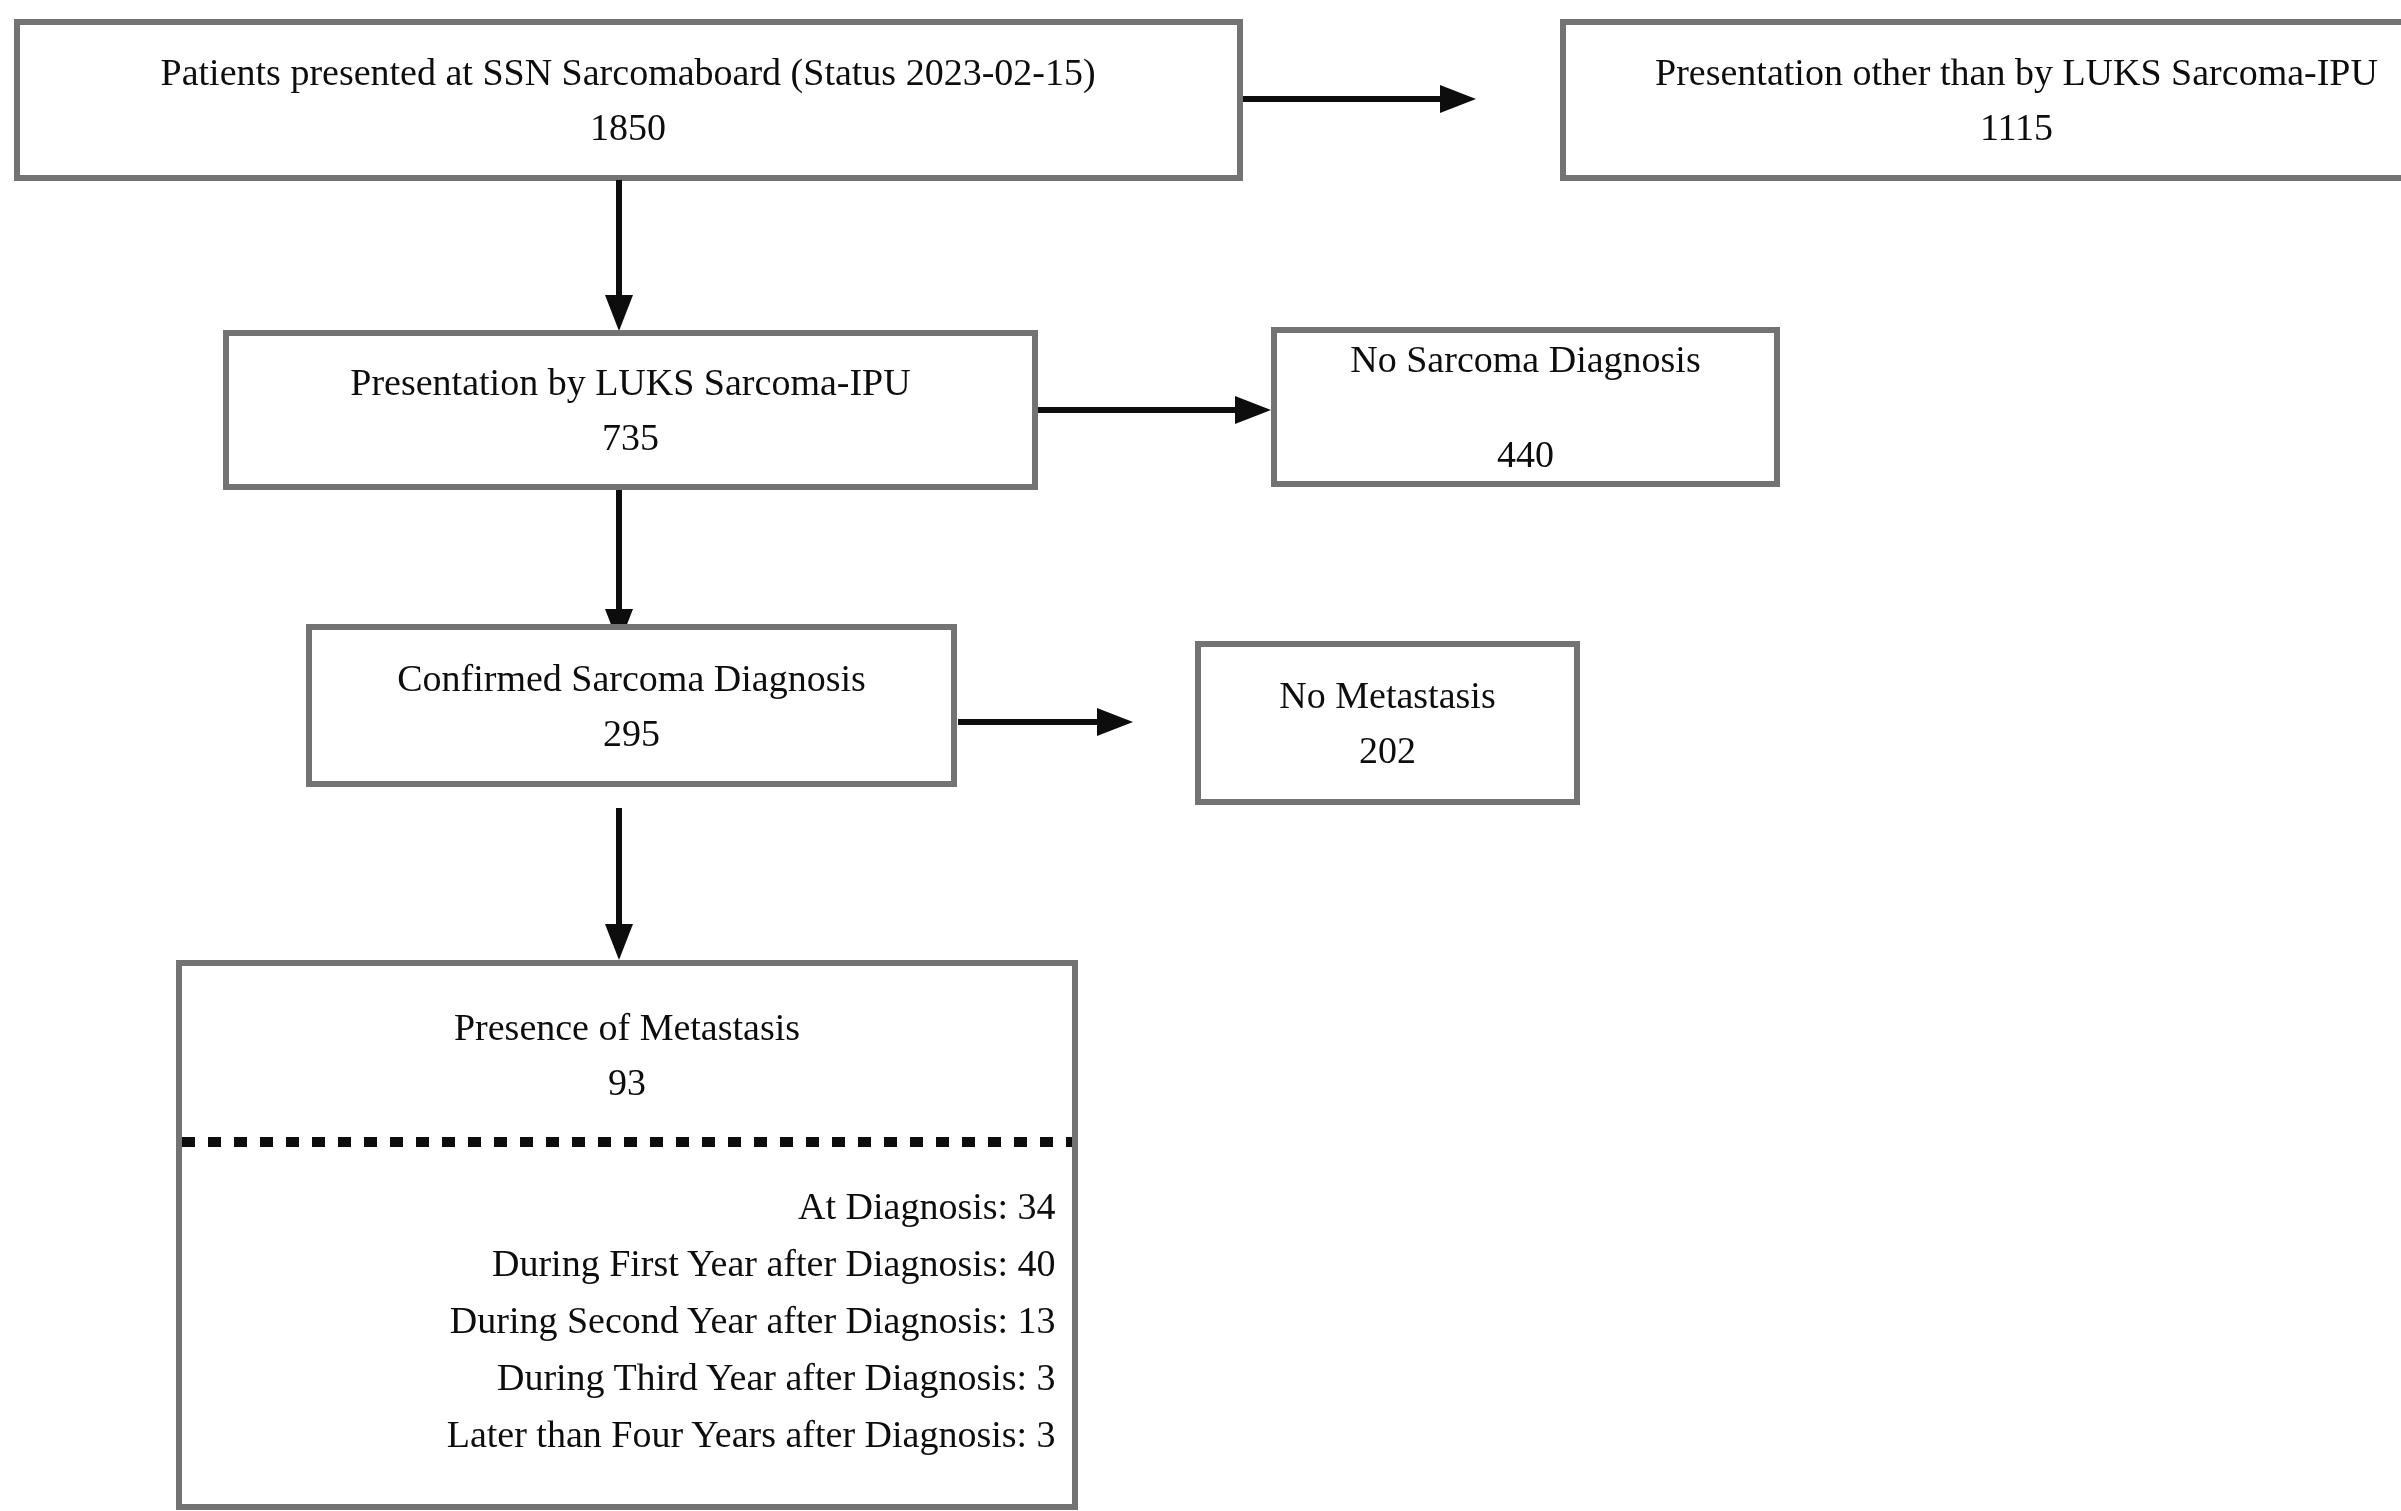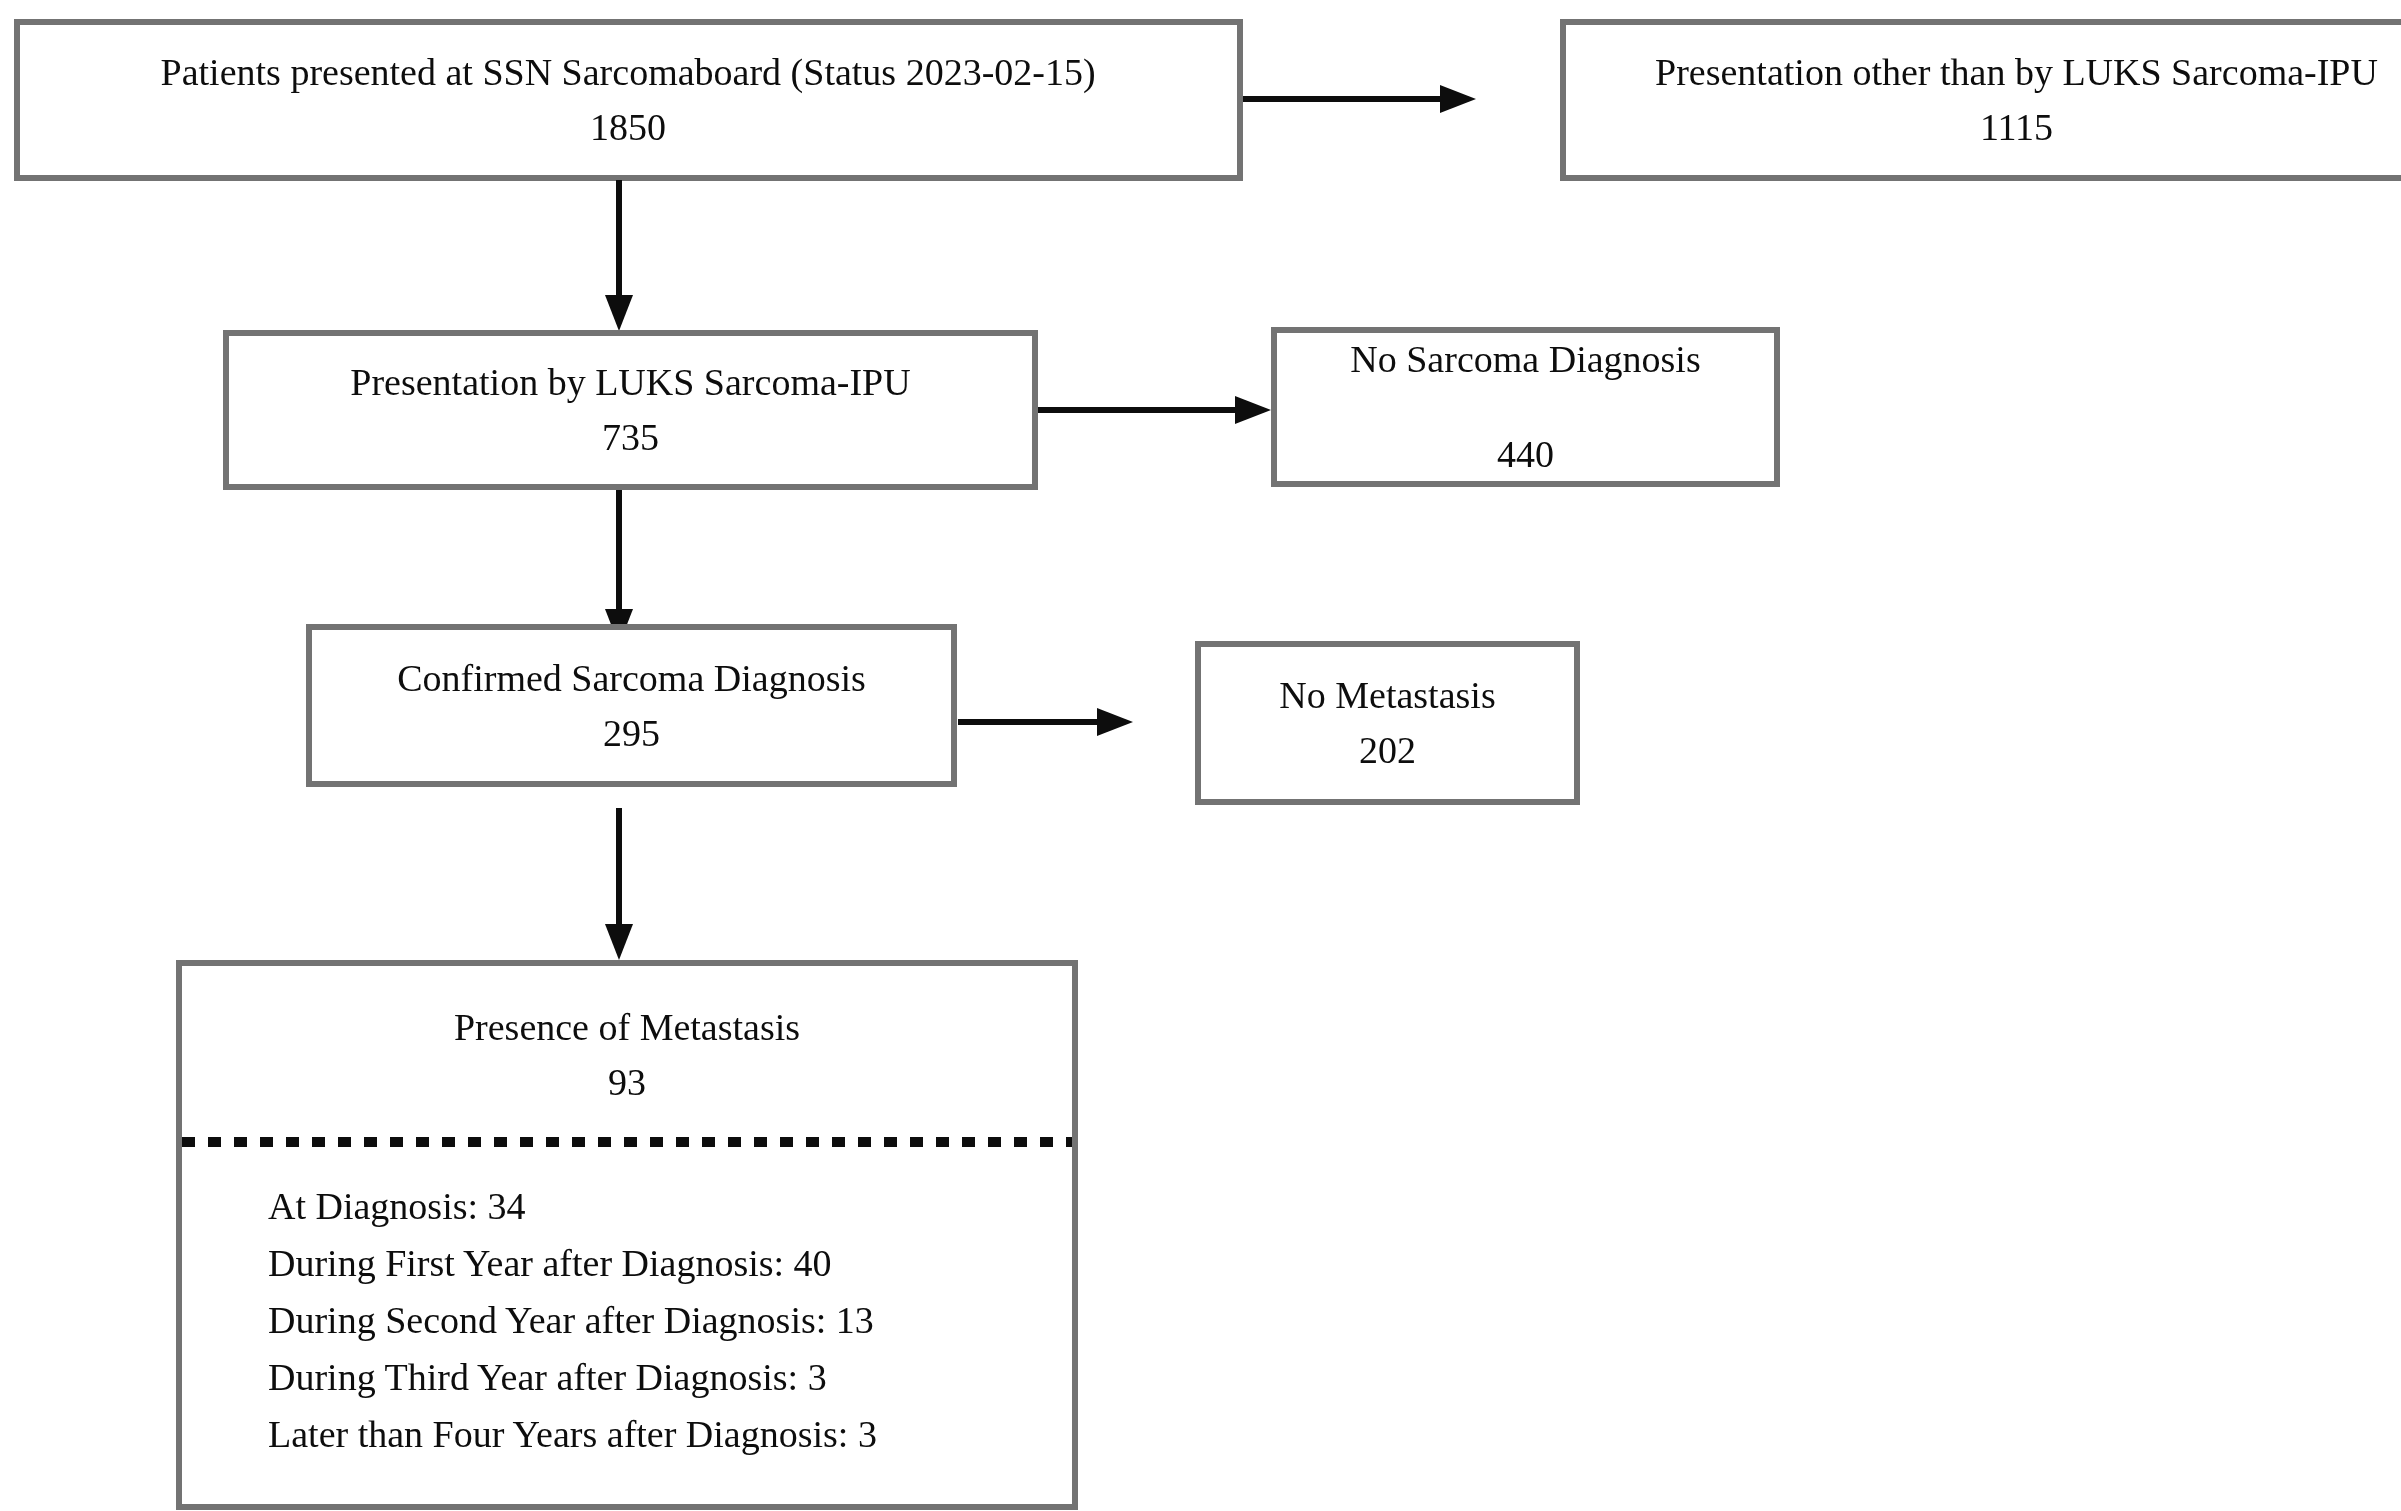--- a/index.html
+++ b/index.html
@@ -40,21 +40,21 @@
   .divider {
     width: 100%;
     height: 10.2px;
     margin-top: 27px;
     background-image: repeating-linear-gradient(90deg, #0d0d0d 0 12.8px, transparent 12.8px 26px);
   }
   .details {
     width: 100%;
     box-sizing: border-box;
     padding: 31px 20.4px 0 82px;
-    text-align: left;
+    text-align: right;
     margin-left: 8px;
   }
   .details .detail-line {
     font-size: 38px;
     line-height: 57px;
     white-space: nowrap;
   }
   .edge-line {
     position: absolute;
     background: #0d0d0d;

